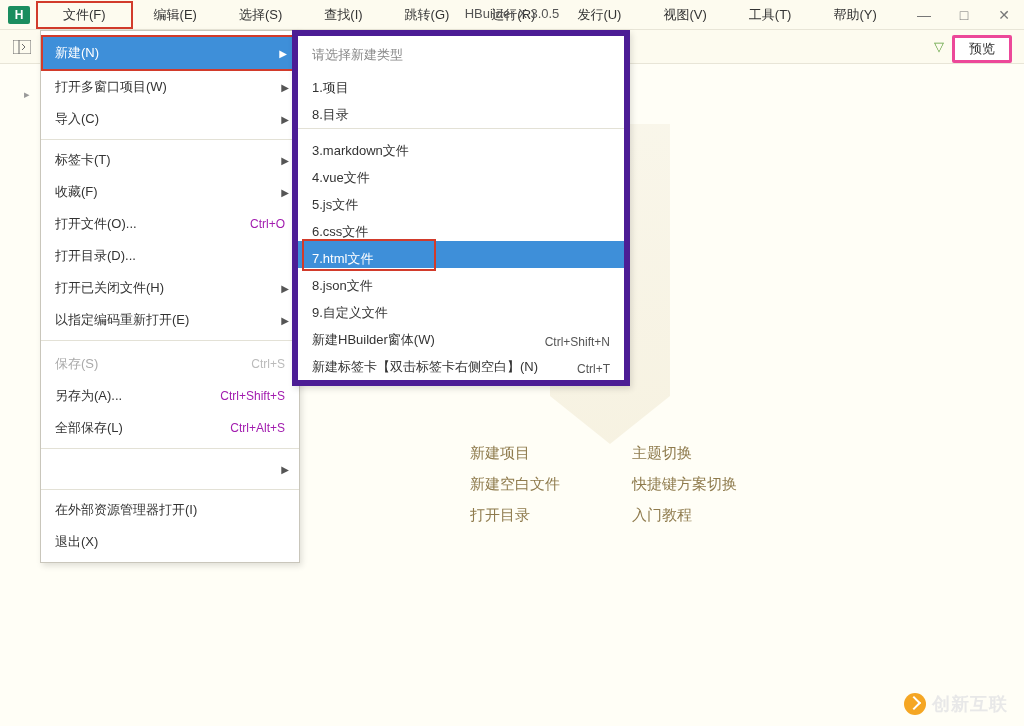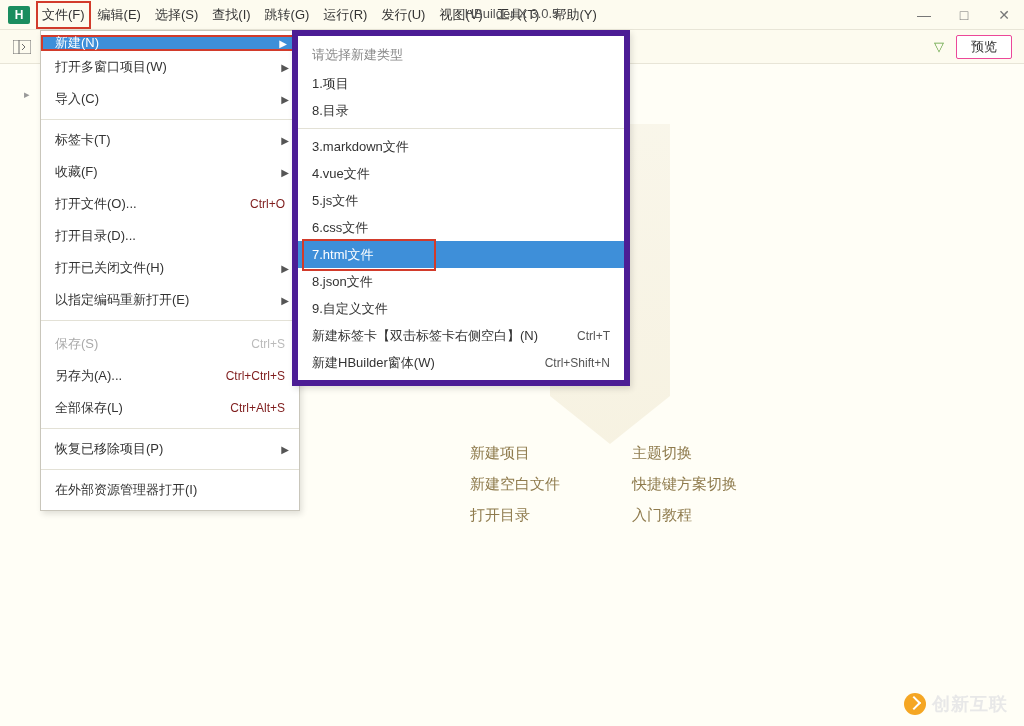--- a/index.html
+++ b/index.html
@@ -2,51 +2,51 @@
 <html><head>
 <meta charset="utf-8">
 <style>
   * { box-sizing: border-box; margin: 0; padding: 0; font-family: "Microsoft YaHei", "SimSun", sans-serif; }
   body { width: 1024px; height: 726px; background: #fffef6; position: relative; overflow: hidden; font-size: 13px; color: #333; }
 
   
   .titlebar { height: 30px; display: flex; align-items: center; background: #fdfbef; border-bottom: 1px solid #e8e5d7; position: relative; }
   .app-icon { width: 22px; height: 18px; background: #1a8d5f; color: #fff; display: flex; align-items: center; justify-content: center; font-weight: bold; font-size: 12px; margin: 0 6px 0 8px; border-radius: 2px; }
   .menubar { display: flex; }
-  .menu-item { padding: 5px 7px; cursor: default; }
-  .menu-item.active { border: 2px solid #d23b2b; padding: 3px 4px; }
+  .menu-item { padding: 5px 21px; cursor: default; }
+  .menu-item.active { border: 2px solid #d23b2b; padding: 3px 25px; }
   .win-title { position: absolute; left: 50%; transform: translateX(-50%); color: #555; top: 6px; }
   .win-controls { position: absolute; right: 0; top: 0; display: flex; }
   .win-btn { width: 40px; height: 30px; display: flex; align-items: center; justify-content: center; color: #777; font-size: 14px; }
 
   
   .toolbar { height: 34px; display: flex; align-items: center; background: #fdfbef; border-bottom: 1px solid #e8e5d7; padding: 0 10px; position: relative; }
   .tool-btn { width: 24px; height: 24px; display: flex; align-items: center; justify-content: center; margin-right: 6px; color: #6b6b6b; }
-  .preview-btn { position: absolute; right: 12px; top: 5px; border: 1px solid #ec4899; padding: 2px 14px; background: #fff; color: #333; border-radius: 2px; font-size: 13px; }
+  .preview-btn { position: absolute; right: 12px; top: 5px; border: 3px solid #ec4899; padding: 2px 14px; background: #fff; color: #333; border-radius: 2px; font-size: 13px; }
   .filter-icon { position: absolute; right: 80px; top: 9px; color: #5fa03c; }
 
   
   .sidebar-caret { position: absolute; left: 24px; top: 88px; color: #999; font-size: 11px; }
 
   
   .dropdown { position: absolute; top: 30px; left: 40px; width: 260px; background: #fff; border: 1px solid #c9c6bb; box-shadow: 2px 3px 6px rgba(0,0,0,0.12); z-index: 20; padding: 4px 0; }
   .dd-row { display: flex; align-items: center; height: 25px; padding: 16px 14px; position: relative; }
-  .dd-row.hl { background: #3e8fd9; color: #fff; border: 2px solid #d23b2b; height: 16px; padding: 0 12px; }
+  .dd-row.hl { background: #3e8fd9; color: #fff; border: 2px solid #d23b2b; height: 36px; padding: 0 12px; }
   .dd-row .label { flex: 1; }
-  .dd-row .shortcut { color: #7f1d1d; font-size: 12px; }
+  .dd-row .shortcut { color: #a21caf; font-size: 12px; }
   .dd-row .arrow { position: absolute; right: 10px; font-size: 10px; color: #555; }
   .dd-row.hl .arrow { color: #fff; }
   .dd-row.disabled { color: #aaa; margin-top: 7px; }
   .dd-row.disabled .shortcut { color: #bbb; }
   .dd-sep { height: 1px; background: #e3e1d6; margin: 4px 0; }
 
   
   .submenu { position: absolute; top: 30px; left: 292px; width: 338px; background: #fff; border: 6px solid #4c1d95; box-shadow: 2px 3px 6px rgba(0,0,0,0.12); z-index: 21; padding: 4px 0; }
   .sm-header { color: #888; padding: 6px 14px 6px 14px; }
-  .sm-row { display: flex; align-items: center; height: 27px; padding: 0 14px; }
+  .sm-row { display: flex; align-items: flex-end; height: 27px; padding: 0 14px; }
   .sm-row .label { flex: 1; }
   .sm-row .shortcut { color: #555; font-size: 12px; }
   .sm-row.hl { background: #3e8fd9; color: #fff; position: relative; }
   .sm-row.hl::after { content: ""; position: absolute; left: 4px; top: -2px; width: 130px; height: 28px; border: 2px solid #d23b2b; pointer-events: none; }
   .sm-sep { height: 1px; background: #e3e1d6; margin: 4px 0; }
 
   
   .welcome { position: absolute; left: 300px; top: 64px; right: 0; bottom: 0; background: #fffef6; }
   .shield-placeholder { position: absolute; left: 250px; top: 60px; width: 120px; height: 320px; background: linear-gradient(180deg, #f3eedd 0%, #eee6cd 100%); opacity: 0.5; clip-path: polygon(0 0, 100% 0, 100% 85%, 50% 100%, 0 85%); }
   .links { position: absolute; left: 170px; top: 380px; display: grid; grid-template-columns: 150px 150px; column-gap: 30px; row-gap: 26px; gap: 12px; }
@@ -145,34 +145,36 @@
       <span class="label">以指定编码重新打开(E)</span>
       <span class="arrow">▶</span>
     </div>
     <div class="dd-sep"></div>
     <div class="dd-row disabled">
       <span class="label">保存(S)</span>
       <span class="shortcut">Ctrl+S</span>
     </div>
     <div class="dd-row">
       <span class="label">另存为(A)...</span>
-      <span class="shortcut">Ctrl+Ctrl+S</span>
+      <span class="shortcut">Ctrl+Shift+S</span>
     </div>
     <div class="dd-row">
       <span class="label">全部保存(L)</span>
       <span class="shortcut">Ctrl+Alt+S</span>
     </div>
     <div class="dd-sep"></div>
     <div class="dd-row">
-      <span class="label">恢复已移除项目(P)</span>
       <span class="arrow">▶</span>
     </div>
     <div class="dd-sep"></div>
     <div class="dd-row">
       <span class="label">在外部资源管理器打开(I)</span>
+    </div>
+    <div class="dd-row">
+      <span class="label">退出(X)</span>
     </div>
   </div>
 
 <div class="submenu" id="new-submenu">
   <div class="sm-header">请选择新建类型</div>
 <div class="sm-row">
       <span class="label">1.项目</span>
     </div>
     <div class="sm-row">
       <span class="label">8.目录</span>
@@ -193,25 +195,25 @@
     <div class="sm-row hl">
       <span class="label">7.html文件</span>
     </div>
     <div class="sm-row">
       <span class="label">8.json文件</span>
     </div>
     <div class="sm-row">
       <span class="label">9.自定义文件</span>
     </div>
     <div class="sm-row">
+      <span class="label">新建HBuilder窗体(W)</span>
+      <span class="shortcut">Ctrl+Shift+N</span>
+    </div>
+    <div class="sm-row">
       <span class="label">新建标签卡【双击标签卡右侧空白】(N)</span>
       <span class="shortcut">Ctrl+T</span>
-    </div>
-    <div class="sm-row">
-      <span class="label">新建HBuilder窗体(W)</span>
-      <span class="shortcut">Ctrl+Shift+N</span>
     </div>
   </div>
 
 <div class="watermark">
   <div class="logo"></div>
   <span>创新互联</span>
 </div>
 
 </body></html>

